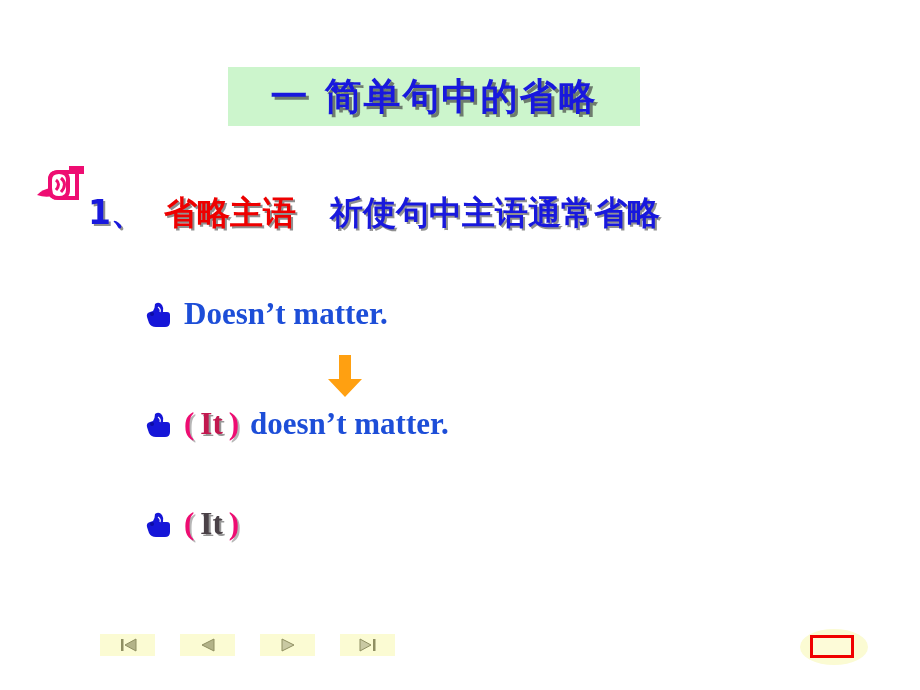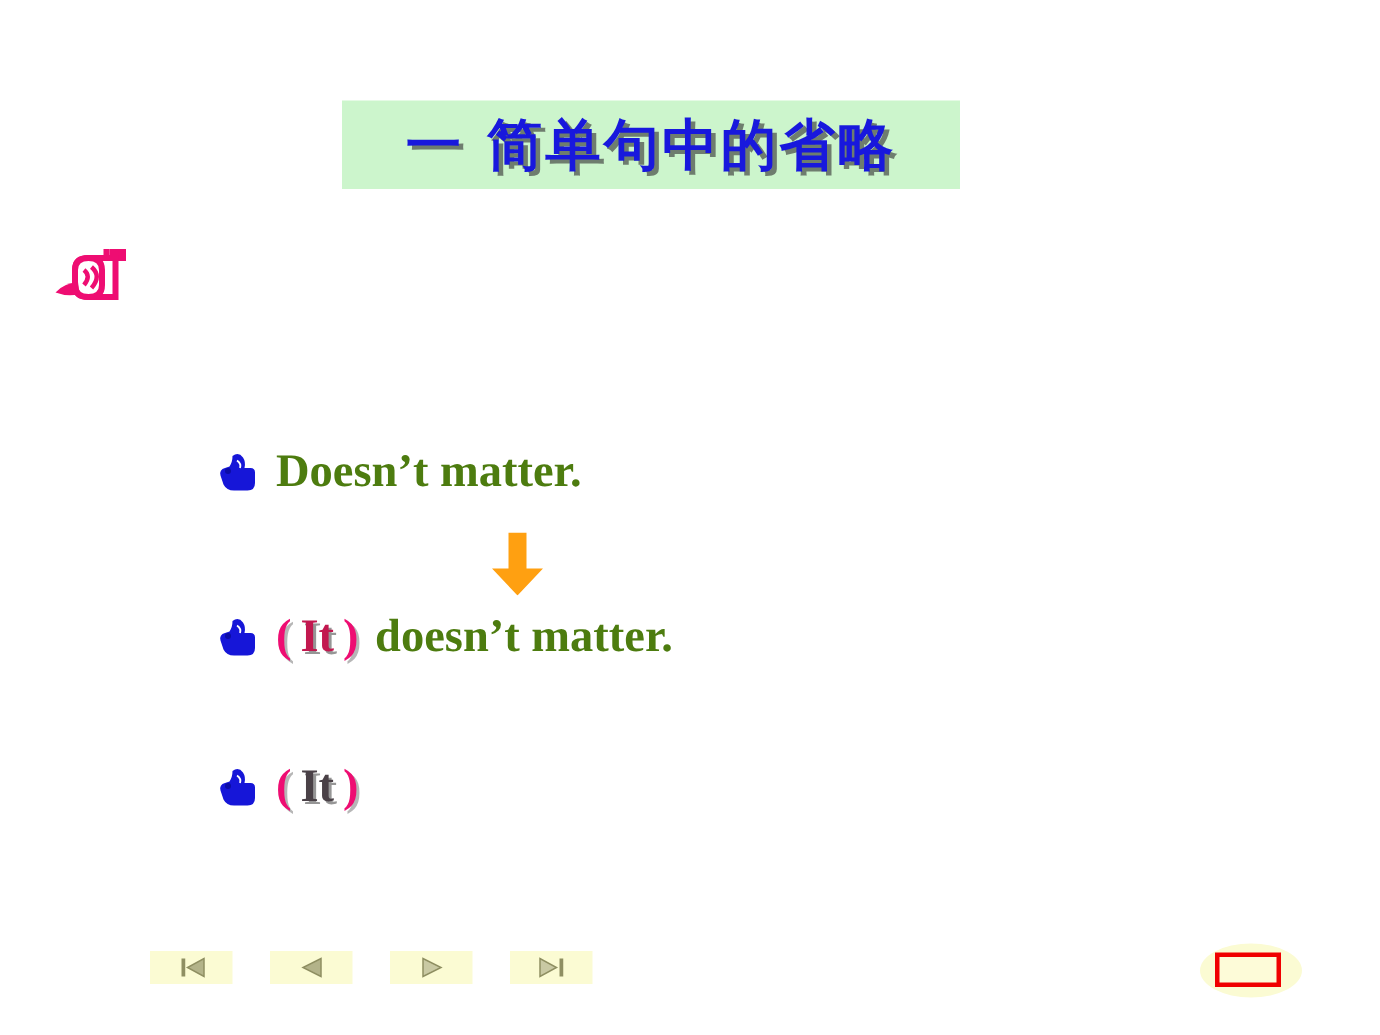--- a/index.html
+++ b/index.html
@@ -102,21 +102,21 @@
     width: 26px;
     height: 28px;
     flex: 0 0 auto;
     margin-right: 12px;
   }
 
   .en-text {
     font-family: "Liberation Serif", "DejaVu Serif", serif;
     font-size: 31px;
     font-weight: bold;
-    color: #4d7c0f;
+    color: #1d4ed8;
   }
   .en-text.shadowed {
     text-shadow: 2px 2px 0 rgba(110,110,110,0.55);
   }
   .pink-paren {
     font-family: "Liberation Serif", "DejaVu Serif", serif;
     font-size: 31px;
     font-weight: bold;
     color: #ee0d72;
     text-shadow: 2px 2px 0 rgba(110,110,110,0.5);
@@ -208,20 +208,23 @@
       <path d="M16 16 q0 -8 9 -8 h18 v26 h-18 q-9 0 -9 -8 z" fill="#ffffff" stroke="#ee0d72" stroke-width="4"></path>
 
       <path d="M16 16 q0 -8 9 -8 q9 0 9 8 v10 q0 8 -9 8 q-9 0 -9 -8 z" fill="#ffffff" stroke="#ee0d72" stroke-width="4"></path>
 
       <path d="M18 24 q-10 1 -15 7 q8 3 16 1" fill="#ee0d72"></path>
       <path d="M22 16 q5 4 0 10" fill="none" stroke="#ee0d72" stroke-width="3"></path>
       <path d="M27 14 q7 6 0 14" fill="none" stroke="#ee0d72" stroke-width="3"></path>
     </svg>
   </div>
 
+  <div class="heading-row">
+    <span class="heading-num">1、</span><span class="heading-red">省略主语</span><span class="heading-blue">祈使句中主语通常省略</span>
+  </div>
 
   <div class="bullet-line line-1">
     <span class="hand-icon">
       <svg viewBox="0 0 26 28" width="26" height="28" xmlns="http://www.w3.org/2000/svg">
         <path d="M9 4 q4 -3 7 1 q2 3 1 7 h4 q3 0 3 3 v7 q0 5 -5 5 h-9 q-5 0 -7 -4 l-2 -6 q-1 -4 3 -5 l3 -1 q2 -3 2 -7 z" fill="#1616d8"></path>
         <circle cx="6" cy="14" r="2" fill="#0c0ca5"></circle>
         <path d="M12 7 q3 2 2 5" fill="none" stroke="#ffffff" stroke-width="1.2"></path>
       </svg>
     </span>
     <span class="en-text">Doesn’t matter.</span>

